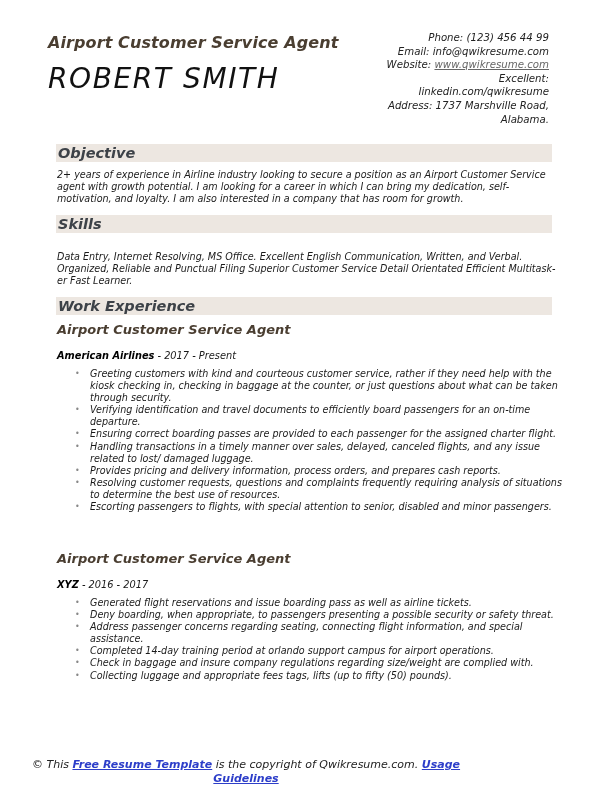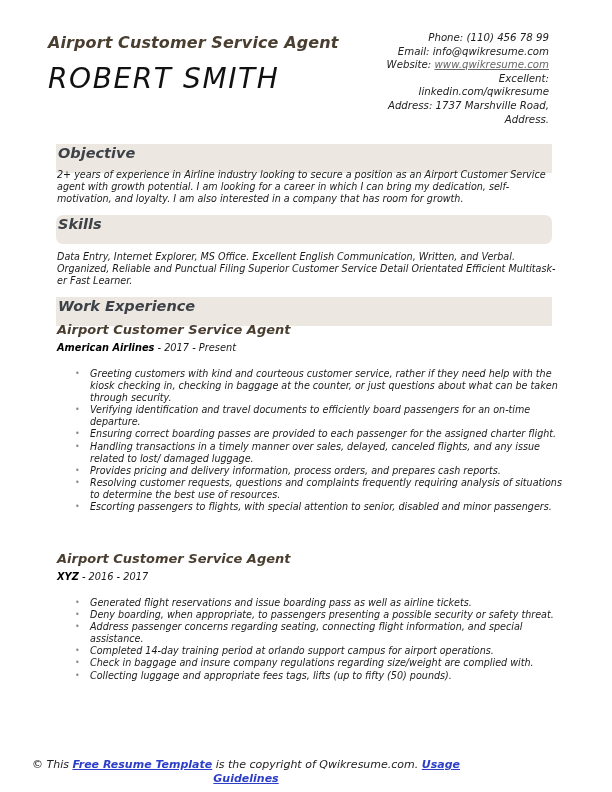--- a/index.html
+++ b/index.html
@@ -6,63 +6,63 @@
   body { width: 612px; height: 792px; position: relative; overflow: hidden;
          font-family: "DejaVu Sans", sans-serif; color: #1a1a1a; }
   .page { position: absolute; left: 0; top: 0; width: 612px; height: 792px; font-style: italic; }
 
   .job-title-top { position: absolute; left: 48px; top: 33px; font-size: 16px; font-weight: bold; color: #4a3e31; letter-spacing: 0.1px; }
   .name { position: absolute; left: 48px; top: 62px; font-size: 28px; color: #111; letter-spacing: 1.6px; }
 
   .contact { position: absolute; right: 63px; top: 31px; text-align: right; font-size: 10.2px; line-height: 13.6px; color: #222; }
   .contact .link { color: #666; text-decoration: underline; }
 
-  .section-head { position: absolute; left: 56px; width: 496px; height: 29px; background: #ede7e1; }
+  .section-head { position: absolute; left: 56px; width: 496px; height: 18px; background: #ede7e1; }
   .section-head span { position: absolute; left: 2px; top: 0px; font-size: 14.5px; font-weight: bold; color: #3d4248; line-height: 18px; }
 
   .para { position: absolute; left: 57px; width: 500px; font-size: 9.6px; line-height: 12.2px; color: #1a1a1a; }
 
   .role { position: absolute; left: 57px; font-size: 13px; font-weight: bold; color: #4a3e31; }
-  .employer { position: absolute; left: 57px; font-size: 9.8px; color: #1a1a1a; }
+  .employer { position: absolute; left: 57px; font-size: 9.8px; color: #1a1a1a; margin-top: 8px; }
   .employer b { font-weight: bold; color: #000; }
 
   ul.bullets { position: absolute; left: 57px; width: 495px; margin: 11px; padding: 0; list-style: none; font-size: 9.6px; line-height: 12.1px; color: #1a1a1a; }
   ul.bullets li { position: relative; padding-left: 22px; }
   ul.bullets li::before { content: "\2022"; position: absolute; left: 7px; top: 0; color: #888; font-size: 8px; }
 
   .footer { position: absolute; left: 0; width: 492px; top: 758px; text-align: center; font-size: 11px; line-height: 14px; color: #222; }
   .footer a { color: #2d3ec9; font-weight: bold; text-decoration: underline; }
 </style>
 </head>
 <body>
 
 <div class="page">
 
   <div class="job-title-top">Airport Customer Service Agent</div>
   <div class="name">ROBERT SMITH</div>
 
   <div class="contact">
-    <div>Phone: (110) 456 78 99</div>
+    <div>Phone: (123) 456 44 99</div>
     <div>Email: info@qwikresume.com</div>
     <div><span>Website: </span><span class="link">www.qwikresume.com</span></div>
     <div>Excellent:</div>
     <div>linkedin.com/qwikresume</div>
     <div>Address: 1737 Marshville Road,</div>
-    <div>Address.</div>
+    <div>Alabama.</div>
   </div>
 
   <div class="section-head" style="top:144px;">
     <span>Objective</span>
   </div>
   <div class="para" style="top:169px;">2+ years of experience in Airline industry looking to secure a position as an Airport Customer Service agent with growth potential. I am looking for a career in which I can bring my dedication, self-motivation, and loyalty. I am also interested in a company that has room for growth.</div>
 
-  <div class="section-head" style="top:215px;border-radius:7px;">
+  <div class="section-head" style="top:215px;">
     <span>Skills</span>
   </div>
-  <div class="para" style="top:251px;">Data Entry, Internet Explorer, MS Office. Excellent English Communication, Written, and Verbal. Organized, Reliable and Punctual Filing Superior Customer Service Detail Orientated Efficient Multitask-er Fast Learner.</div>
+  <div class="para" style="top:251px;">Data Entry, Internet Resolving, MS Office. Excellent English Communication, Written, and Verbal. Organized, Reliable and Punctual Filing Superior Customer Service Detail Orientated Efficient Multitask-er Fast Learner.</div>
 
   <div class="section-head" style="top:297px;">
     <span>Work Experience</span>
   </div>
 
   <div class="role" style="top:322px;">Airport Customer Service Agent</div>
   <div class="employer" style="top:342px;"><b>American Airlines</b><span> - 2017 - Present</span></div>
   <ul class="bullets" style="top:357px;">
     <li>Greeting customers with kind and courteous customer service, rather if they need help with the kiosk checking in, checking in baggage at the counter, or just questions about what can be taken through security.</li>
     <li>Verifying identification and travel documents to efficiently board passengers for an on-time departure.</li>

